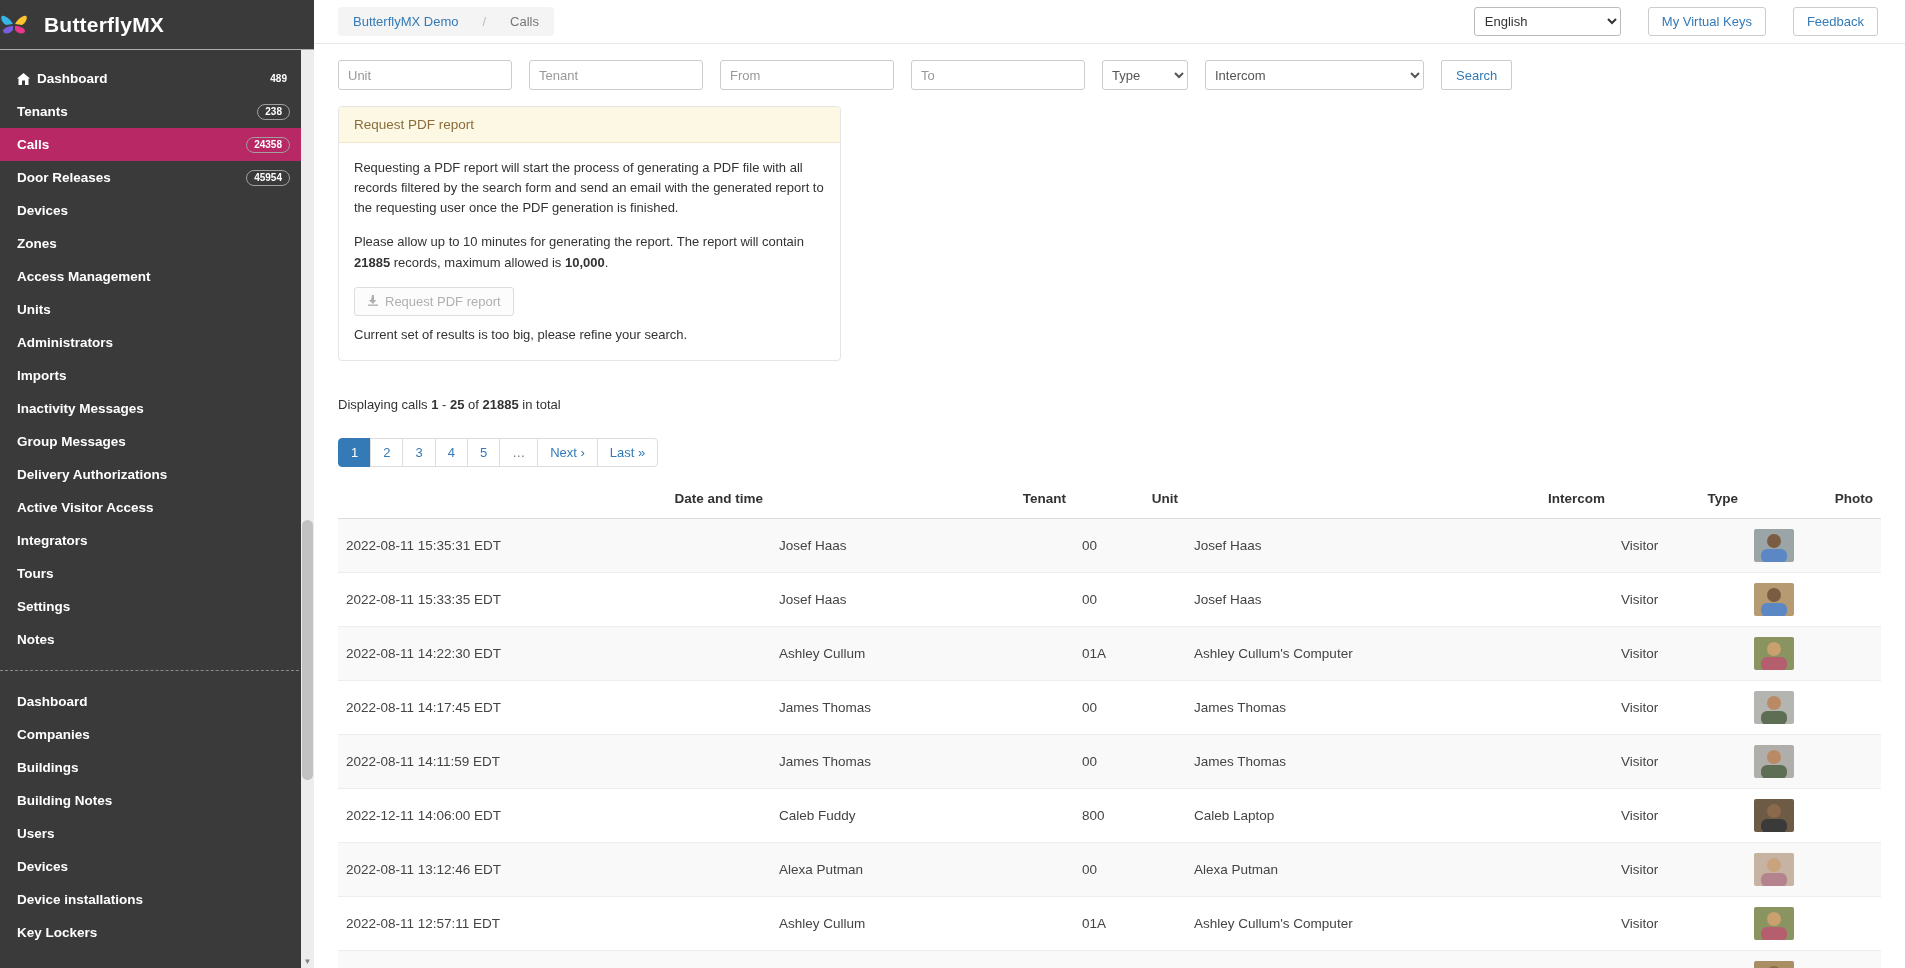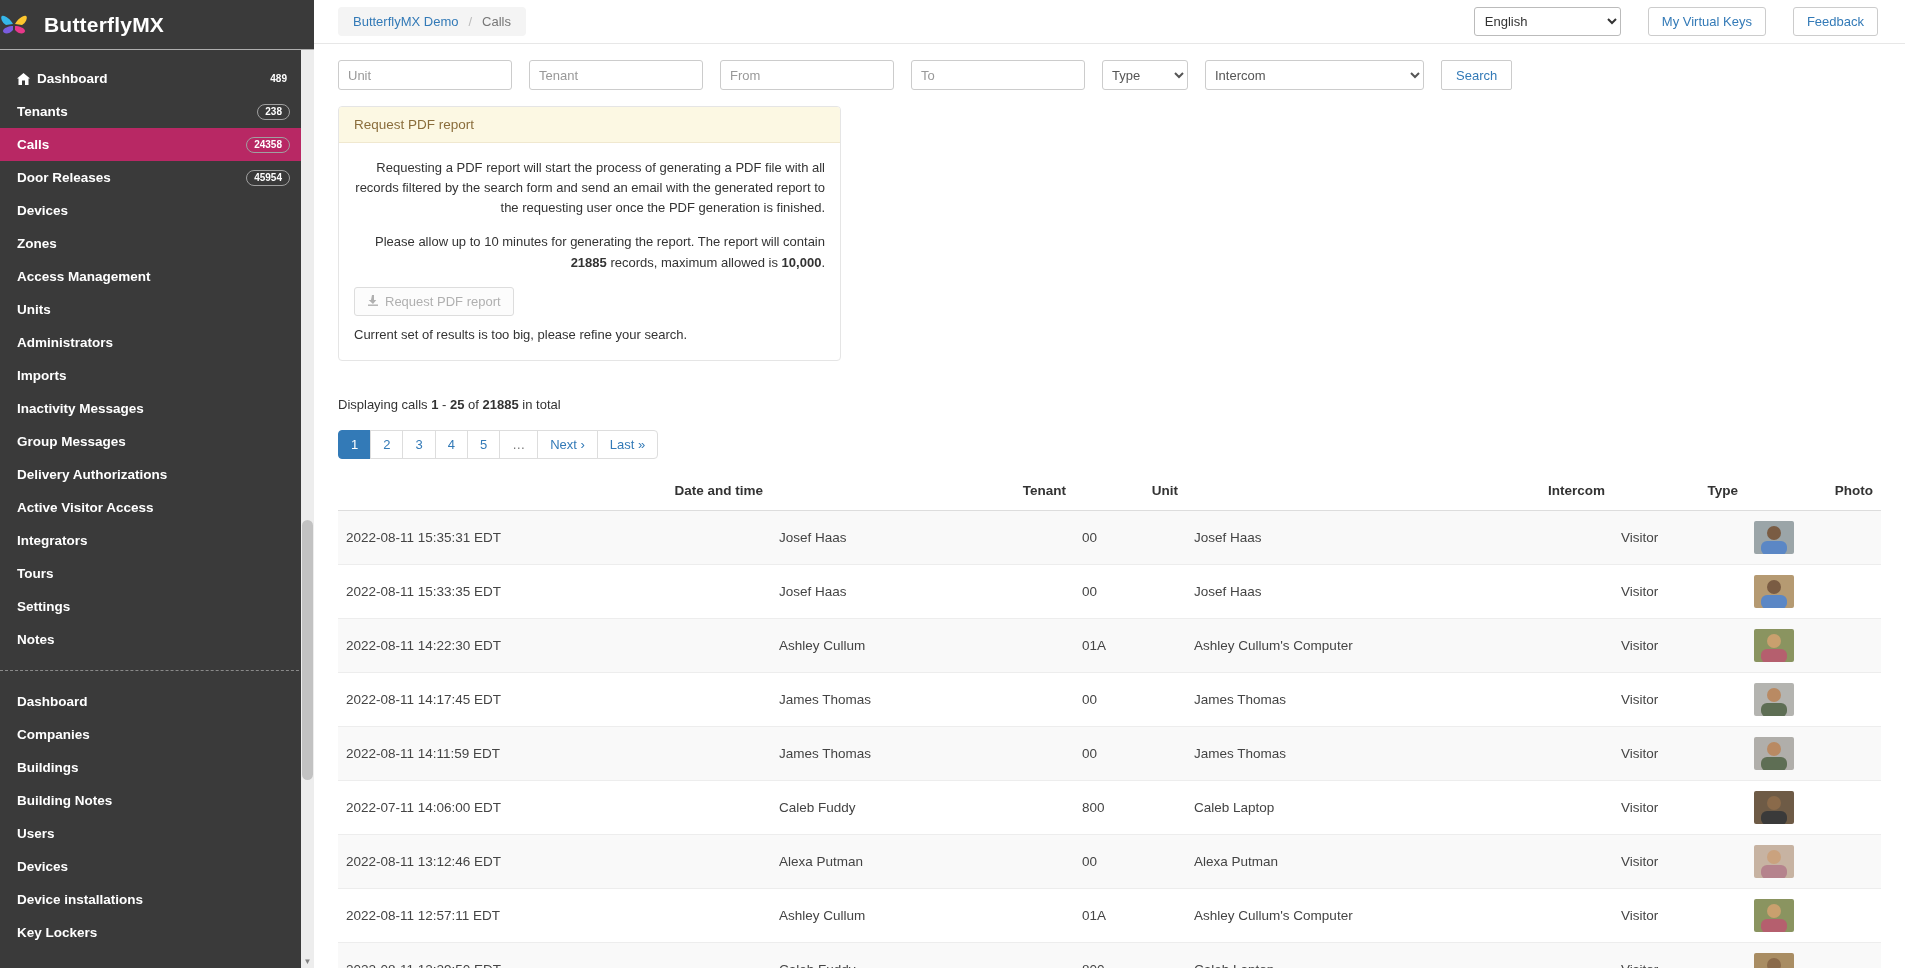--- a/index.html
+++ b/index.html
@@ -27,21 +27,21 @@
   .sb-thumb { position:absolute; left:1px; width:11px; top:470px; height:260px;
     background:#c2c2c2; border-radius:6px; }
   .sb-arrow { position:absolute; bottom:2px; left:0; width:13px; text-align:center;
     color:#808080; font-size:8px; }
 
   
   .main { margin-left:314px; }
   .topbar { height:44px; display:flex; align-items:center; justify-content:space-between;
     padding:0 27px 0 24px; border-bottom:1px solid #e7e7e7; background:#fff; }
   .breadcrumb { background:#f4f4f4; border-radius:4px; padding:7px 15px; font-size:13px;
-    display:flex; gap:10px; align-items:center; }
+    display:flex; gap:24px; align-items:center; }
   .crumb-link { color:#337ab7; cursor:pointer; text-decoration:none; }
   .crumb-sep { color:#bbb; }
   .crumb-current { color:#777; }
   .topbar-right { display:flex; align-items:center; gap:27px; }
   .lang-select { width:147px; height:29px; border:1px solid #bbb; border-radius:3px;
     font-size:13px; color:#333; padding:0 6px; background:#fff;
     font-family:"Liberation Sans", sans-serif; }
   .top-btn { height:29px; background:#fff; border:1px solid #ccc; border-radius:3px;
     color:#337ab7; font-size:13px; padding:4px 13px; cursor:pointer;
     font-family:"Liberation Sans", sans-serif; }
@@ -58,28 +58,28 @@
   .search-btn { height:30px; background:#fff; border:1px solid #ccc; border-radius:2px;
     color:#337ab7; font-size:13px; padding:0 14px; cursor:pointer;
     font-family:"Liberation Sans", sans-serif; }
 
   
   .pdf-panel { width:503px; margin:16px 24px 0; border:1px solid #e5e5e5; border-radius:4px;
     background:#fff; }
   .pdf-head { background:#fcf8e3; color:#8a6d3b; font-size:13.5px; padding:10px 15px;
     border-bottom:1px solid #f0e8cf; border-radius:3px 3px 0 0; }
   .pdf-body { padding:15px; font-size:13px; color:#333; line-height:1.55; }
-  .pdf-body p { margin-bottom:14px;text-align:right; }
+  .pdf-body p { margin-bottom:14px; }
   .pdf-btn { display:inline-flex; align-items:center; gap:6px; background:#fcfcfc;
     border:1px solid #ddd; border-radius:3px; color:#b0b0b0; font-size:13px;
     padding:6px 12px; cursor:not-allowed; font-family:"Liberation Sans", sans-serif; }
   .pdf-warning { margin-top:9px; font-size:13px; color:#333; }
 
   
-  .summary { margin:36px 24px 0; font-size:13px; color:#333; }
+  .summary { margin:36px 24px 8px; font-size:13px; color:#333; }
   .pagination { display:inline-flex; margin:18px 24px 0; }
   .page-item { min-width:33px; text-align:center; padding:6px 12px; font-size:13px;
     color:#337ab7; background:#fff; border:1px solid #ddd; margin-left:-1px; cursor:pointer; }
   .page-item:first-child { border-radius:4px 0 0 4px; margin-left:0; }
   .page-item:last-child { border-radius:0 4px 4px 0; }
   .page-item.active { background:#337ab7; border-color:#337ab7; color:#fff; }
   .page-item.gap { color:#777; cursor:default; }
 
   
   .calls-table { border-collapse:collapse; table-layout:fixed; margin:14px 24px 0;
@@ -351,21 +351,21 @@
           <td>Visitor</td>
           <td>
             <span class="photo-thumb"><svg width="40" height="33" viewBox="0 0 40 33">
                 <rect width="40" height="33" fill="#b0aeaa"></rect>
                 <circle cx="20" cy="12" r="7" fill="#b98a63"></circle>
                 <rect x="7" y="20" width="26" height="14" rx="6" fill="#5e6e54"></rect>
               </svg></span>
           </td>
         </tr>
         <tr>
-          <td>2022-07-11 14:06:00 EDT</td>
+          <td>2022-12-11 14:06:00 EDT</td>
           <td>Caleb Fuddy</td>
           <td>800</td>
           <td>Caleb Laptop</td>
           <td>Visitor</td>
           <td>
             <span class="photo-thumb"><svg width="40" height="33" viewBox="0 0 40 33">
                 <rect width="40" height="33" fill="#6e5b46"></rect>
                 <circle cx="20" cy="12" r="7" fill="#8a6a4a"></circle>
                 <rect x="7" y="20" width="26" height="14" rx="6" fill="#3a3a3a"></rect>
               </svg></span>

